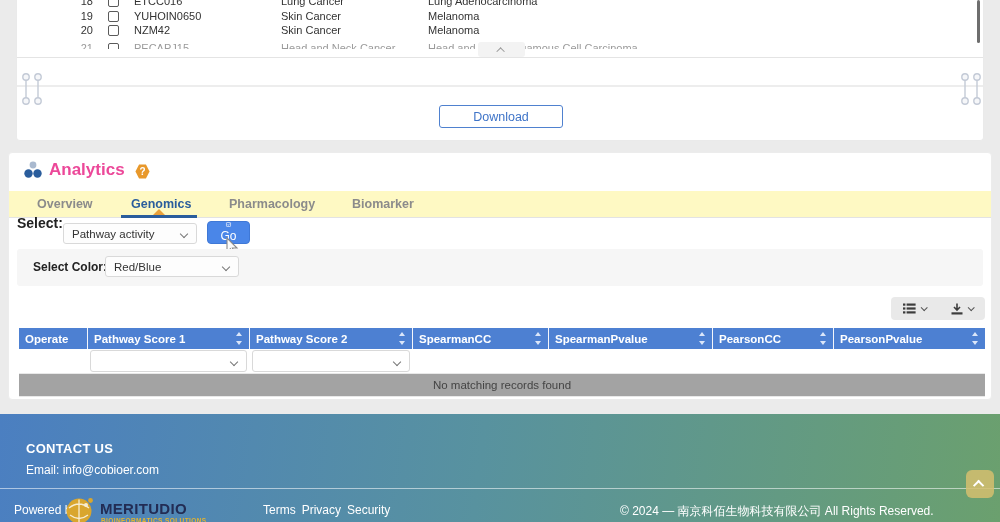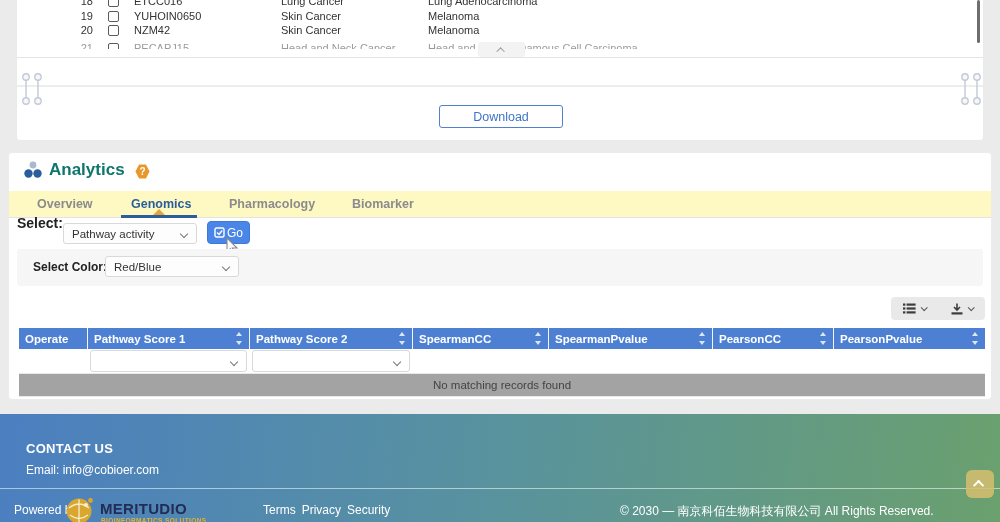--- a/index.html
+++ b/index.html
@@ -27,41 +27,41 @@
   .mid-divider { position:absolute; left:0; top:97px; width:966px; height:2px; background:#ededed; }
   .grip { position:absolute; top:84px; cursor:row-resize; }
   .dl-btn { position:absolute; left:422px; top:117px; width:124px; height:23px; background:#fff;
     border:1px solid #4f81cf; border-radius:3px; color:#3f74c8; font-size:12.5px;
     display:flex; align-items:center; justify-content:center; cursor:pointer; }
   .v-scrollbar { position:absolute; left:977px; top:0; width:3px; height:43px; background:#6e6e6e; border-radius:2px; }
 
   
   .ana-card { position:absolute; left:8px; top:152px; width:984px; height:248px;
     background:#fff; border:1px solid #ececec; border-radius:4px; }
-  .ana-title { position:absolute; left:40px; top:7px; font-size:17px; font-weight:bold; color:#0f766e; }
+  .ana-title { position:absolute; left:40px; top:7px; font-size:17px; font-weight:bold; color:#ec4899; }
   .ana-icon { position:absolute; left:15px; top:8px; }
   .help-icon { position:absolute; left:126px; top:11px; width:15px; height:15px; background:#e8982b;
     clip-path:polygon(27% 4%, 73% 4%, 97% 50%, 73% 96%, 27% 96%, 3% 50%);
     color:#fff; font-size:10px; font-weight:bold; display:flex; align-items:center; justify-content:center; cursor:pointer; }
   .tabs-bar { position:absolute; left:0; top:38px; width:982px; height:27px; background:#fef9c3;
     border-bottom:1px solid #e3e3e3; }
   .tab { position:absolute; top:6px; font-size:12.5px; font-weight:600; color:#8b8b8b; cursor:pointer; }
   .tab.active { color:#2a5d9c; font-weight:bold; }
   .tab-underline { position:absolute; left:112px; top:24px; width:76px; height:3px; background:#2a5d9c; }
   .tab-pointer { position:absolute; left:144px; top:18px; width:0; height:0;
     border-left:6px solid transparent; border-right:6px solid transparent; border-bottom:6px solid #e9a13b; }
   .sel-label { position:absolute; left:8px; top:62px; font-size:14px; font-weight:bold; color:#222; }
   .dropdown { position:absolute; height:21px; background:#fdfdfd; border:1px solid #d9d9d9; border-radius:3px;
     font-size:11.5px; color:#333; display:flex; align-items:center; padding-left:8px; cursor:pointer; }
   .dd-chev { position:absolute; right:9px; top:7px; width:6px; height:6px;
     border-right:1.4px solid #777; border-bottom:1.4px solid #777; transform:rotate(45deg); }
   .dd-pathway { left:54px; top:70px; width:134px; }
   .go-btn { position:absolute; left:198px; top:68px; width:43px; height:23px; background:#4a86e8;
     border:1px solid #3f78d6; border-radius:4px; color:#fff; font-size:12px;
-    display:flex; align-items:center; justify-content:center; gap:2px; cursor:pointer; }
+    display:flex; align-items:center; justify-content:center; gap:2px; cursor:pointer;flex-direction:column; }
   .cursor-icon { position:absolute; left:214px; top:84px; }
   .color-panel { position:absolute; left:8px; top:96px; width:966px; height:37px; background:#f6f6f6; border-radius:3px; }
   .color-label { position:absolute; left:16px; top:11px; font-size:12px; font-weight:bold; color:#222; }
   .dd-color { left:88px; top:7px; width:134px; }
   .toolbar { position:absolute; left:882px; top:144px; width:94px; height:23px; background:#e9e9e9;
     border-radius:4px; display:flex; }
   .tb-btn { flex:1; display:flex; align-items:center; justify-content:center; gap:5px; cursor:pointer; }
   .tb-chev { width:5px; height:5px; border-right:1.3px solid #555; border-bottom:1.3px solid #555;
     transform:rotate(45deg) translateY(-1px); }
 
@@ -298,19 +298,19 @@
       <circle cx="22" cy="9" r="2" fill="#f7ecd0"></circle>
       <circle cx="26.5" cy="4.5" r="2.4" fill="#d9a62e"></circle>
     </svg>
     <span class="brand">MERITUDIO</span>
     <span class="brand-sub">BIOINFORMATICS SOLUTIONS</span>
     <div class="foot-links">
       <span>Terms</span>
       <span>Privacy</span>
       <span>Security</span>
     </div>
-    <span class="copyright">© 2030 — 南京科佰生物科技有限公司 All Rights Reserved.</span>
+    <span class="copyright">© 2024 — 南京科佰生物科技有限公司 All Rights Reserved.</span>
     <div class="to-top">
       <span class="chev-up"></span>
     </div>
   </div>
 
 </div>
 
 </body></html>

